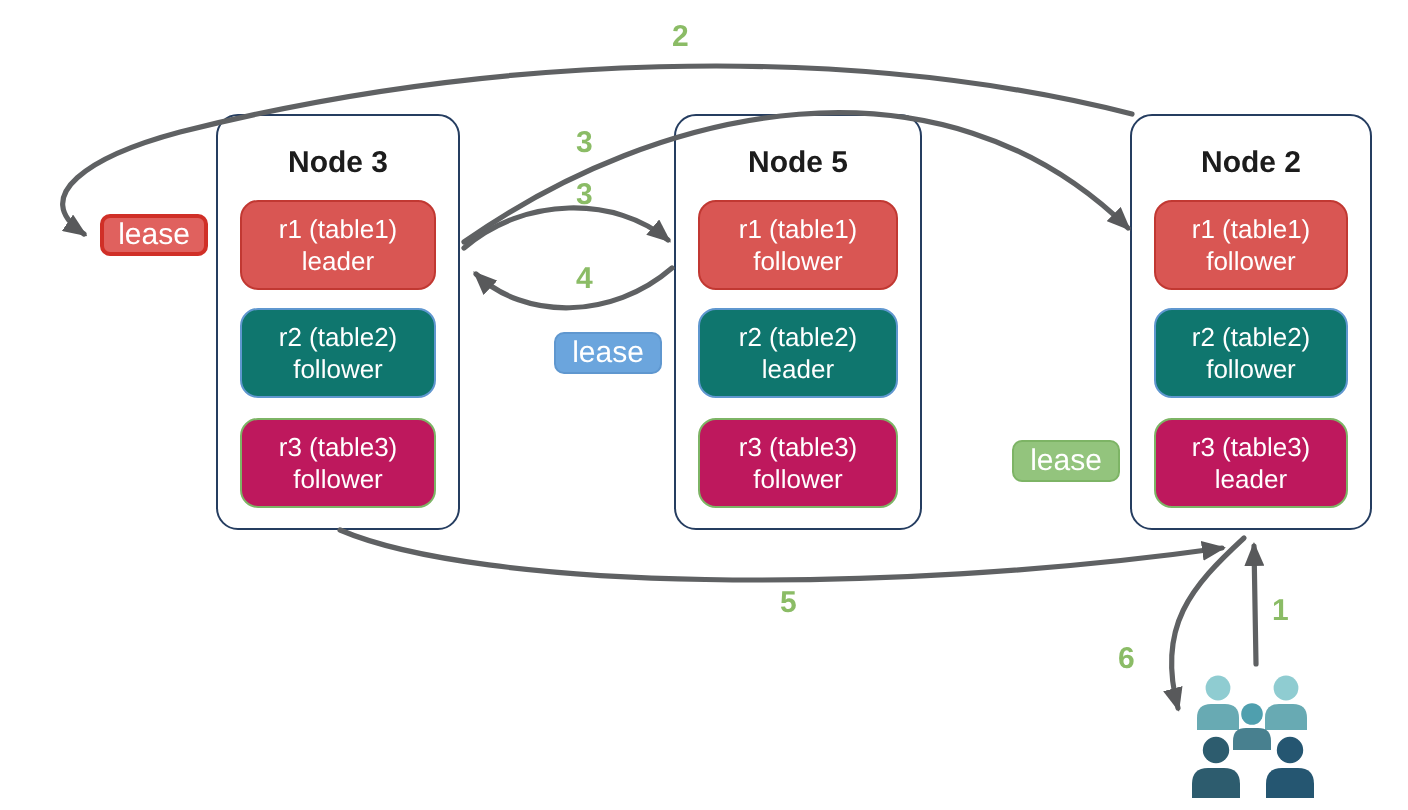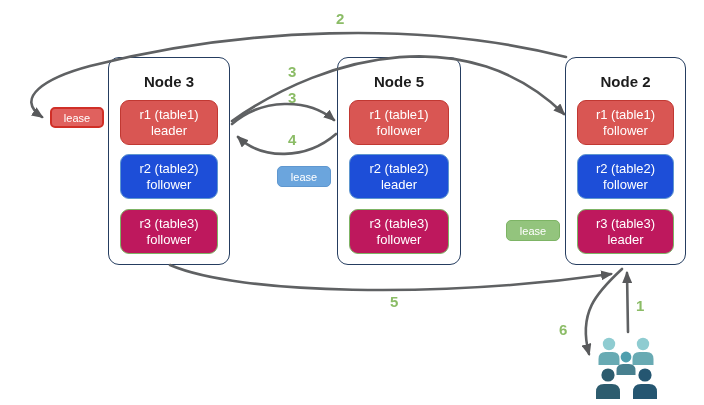--- a/index.html
+++ b/index.html
@@ -15,26 +15,26 @@
     position:absolute;top:15px;left:0;right:0;text-align:center;
     font-size:15px;font-weight:bold;color:#1c1c1c;
   }
   .replica{
     position:absolute;left:11px;right:11px;height:45px;border-radius:9px;
     box-sizing:border-box;display:flex;flex-direction:column;align-items:center;
     justify-content:center;color:#ffffff;font-size:13px;line-height:16px;text-align:center;
   }
   .r1{top:42px}.r2{top:96px}.r3{top:151px}
   .c-red{background:#d95653;border:1.5px solid #c13832}
-  .c-blue{background:#1d4ed8;border:1.5px solid #5f97cf}
+  .c-blue{background:#0f766e;border:1.5px solid #5f97cf}
   .c-green{background:#be185d;border:1.5px solid #7db465}
   .lease{
     position:absolute;width:54px;height:21px;border-radius:5px;box-sizing:border-box;
     display:flex;align-items:center;justify-content:center;
-    color:#ffffff;font-size:11px;
+    color:#ffffff;font-size:15px;
   }
   .lease-red{left:50px;top:107px;background:#e0615e;border:2px solid #d02f27}
   .lease-blue{left:277px;top:166px;background:#6ba5dd;border:1.5px solid #5f97cf}
   .lease-green{left:506px;top:220px;background:#93c47d;border:1.5px solid #7db465}
   .step{
     position:absolute;color:#8bbc66;font-weight:bold;font-size:15px;line-height:18px;
   }
   .arrows{position:absolute;left:0;top:0;pointer-events:none;}
   .users{position:absolute;left:588px;top:332px;}
 </style>

